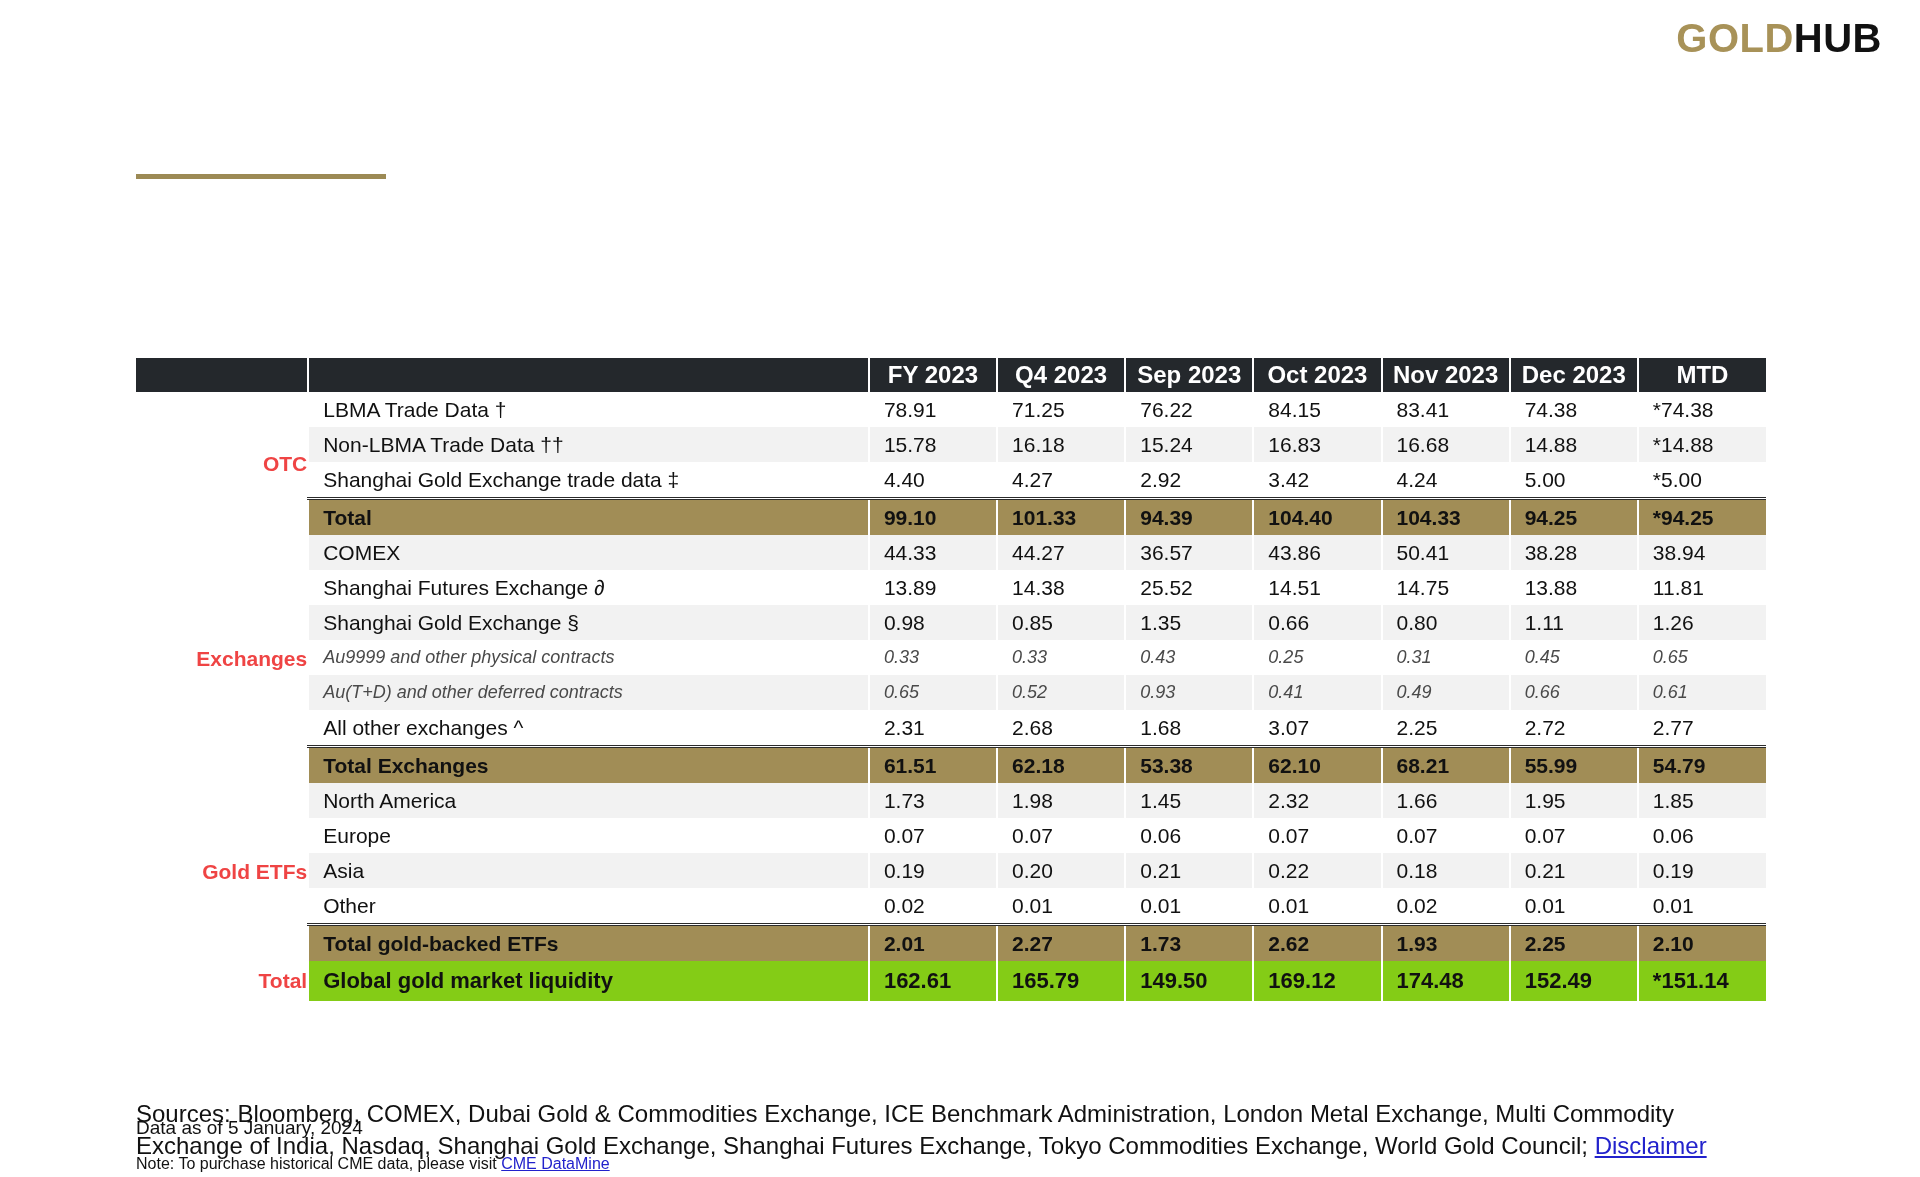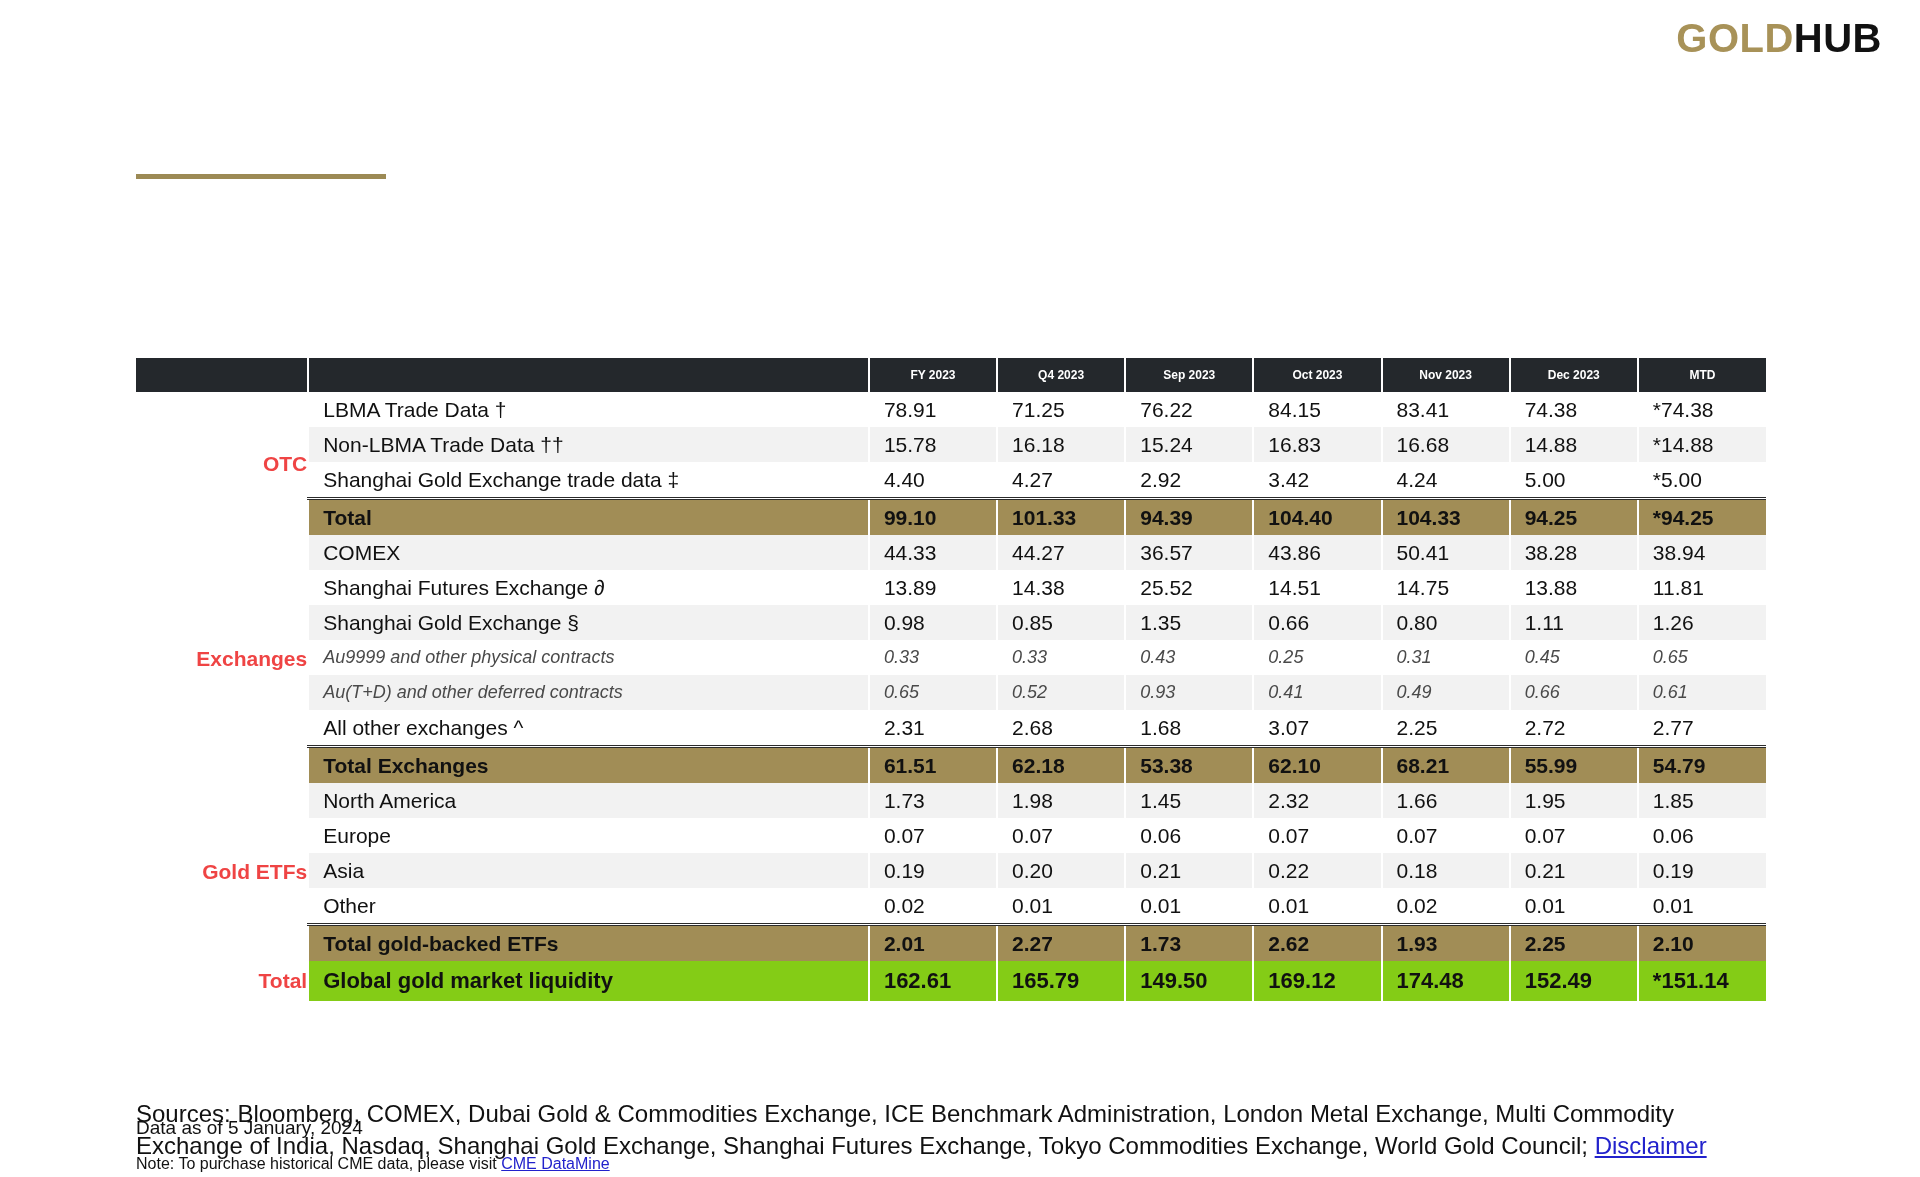--- a/index.html
+++ b/index.html
@@ -70,21 +70,21 @@
 
   table.tv th, table.tv td {
     padding: 0;
     vertical-align: middle;
   }
 
   
   thead th {
     background: #24282C;
     color: #ffffff;
-    font-size: 12px;
+    font-size: 24px;
     font-weight: bold;
     height: 34px;
     text-align: center;
     border-left: 2px solid #ffffff;
   }
   thead th.h-group, thead th.h-label {
     border-left: none;
   }
   thead th.h-label { border-left: 2px solid #ffffff; }
 

